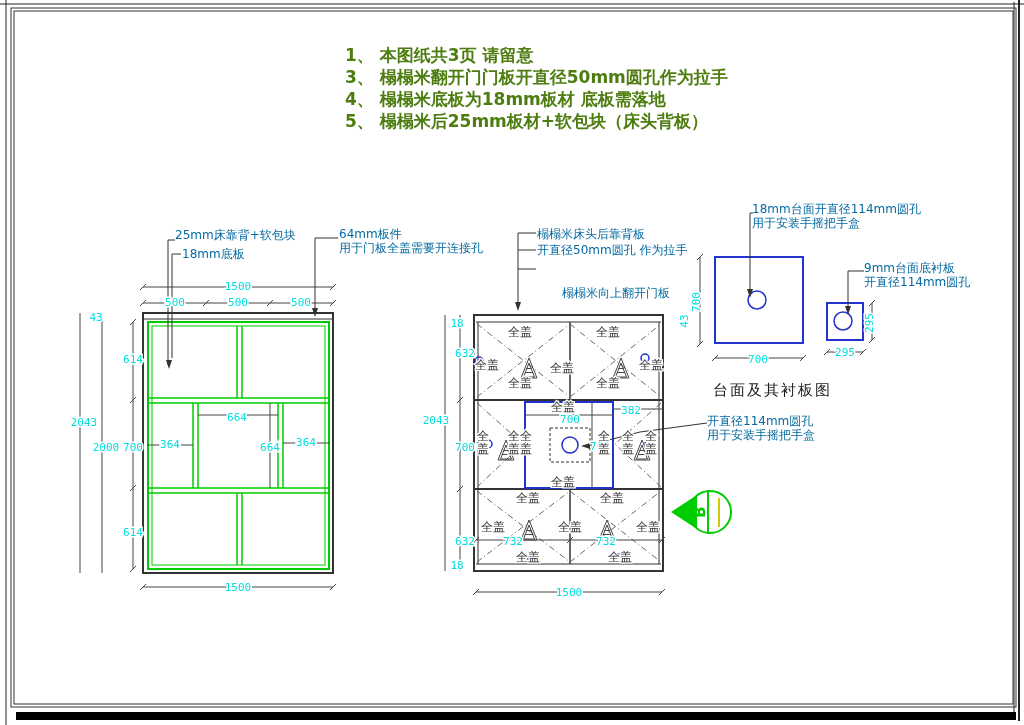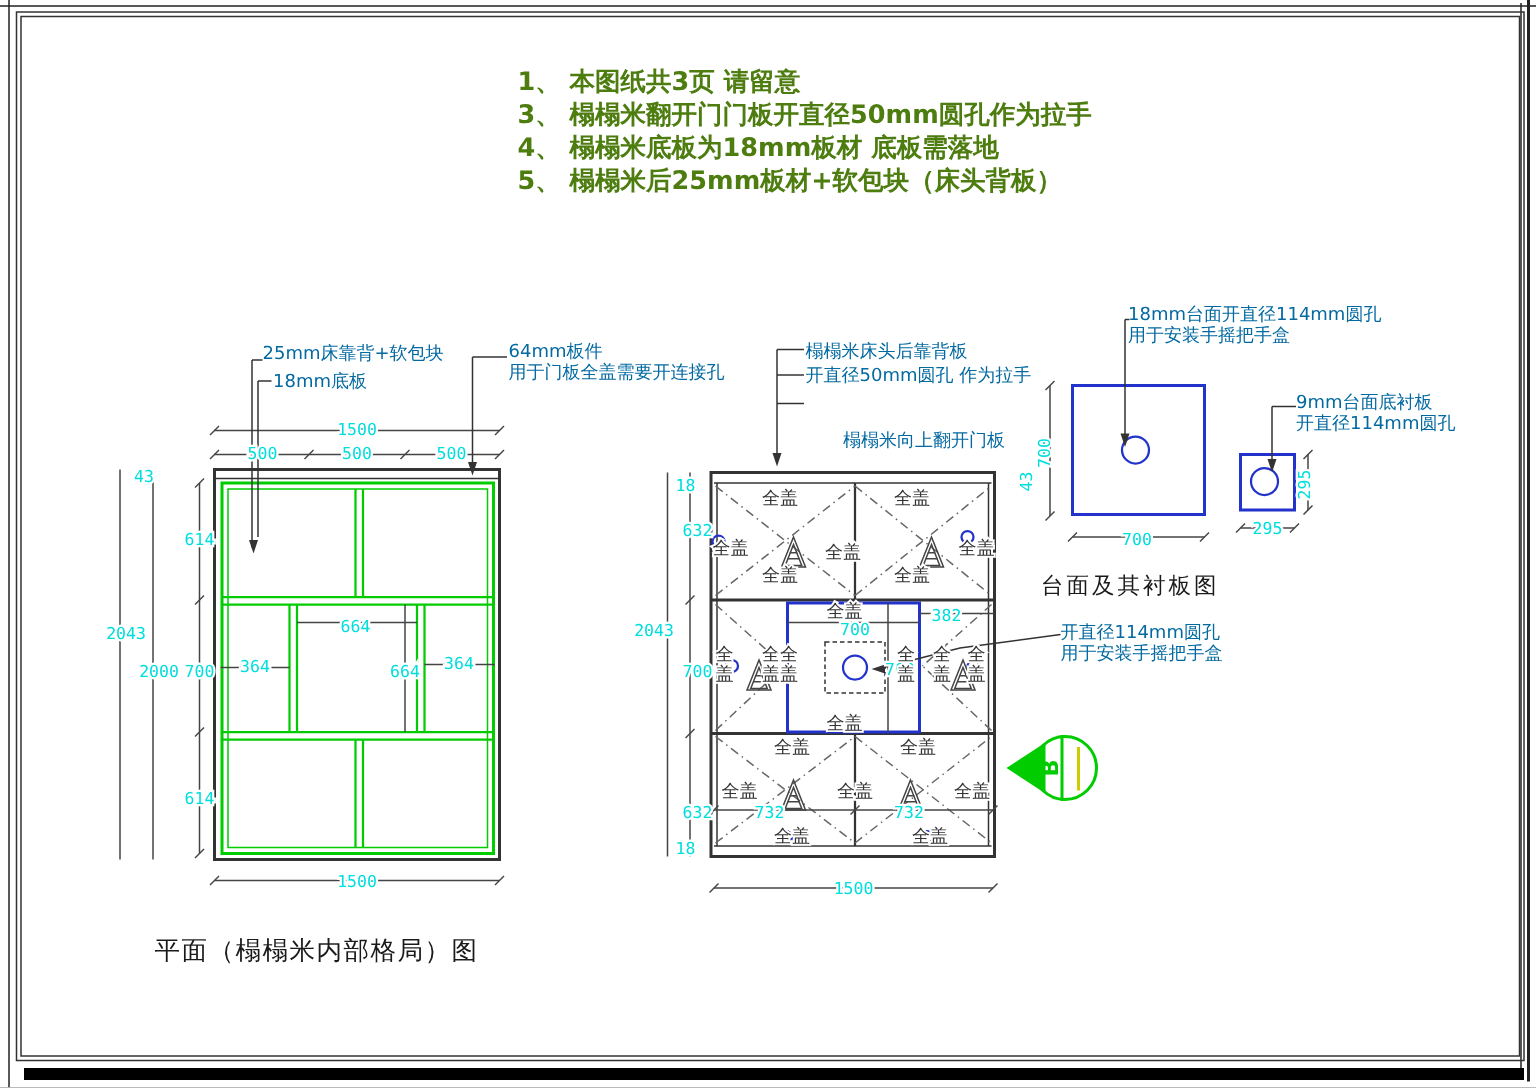--- a/index.html
+++ b/index.html
@@ -294,16 +294,15 @@
       <div class="red-label" style="left: 752px; top: 202px;">
         <div>18mm台面开直径114mm圆孔</div>
         <div>用于安装手摇把手盒</div>
       </div>
       <div class="red-label" style="left: 864px; top: 261px;">
         <div>9mm台面底衬板</div>
         <div>开直径114mm圆孔</div>
       </div>
     </div>
 
-<div class="caption" style="left:103px;top:622px">平面（榻榻米内部格局）图</div>
-<div class="caption" id="caption-right" style="left:694px;top:381px">台面及其衬板图</div>
+<div class="caption" id="caption-right" style="left:713px;top:381px">台面及其衬板图</div>
 
 </div>
 
 </body></html>

